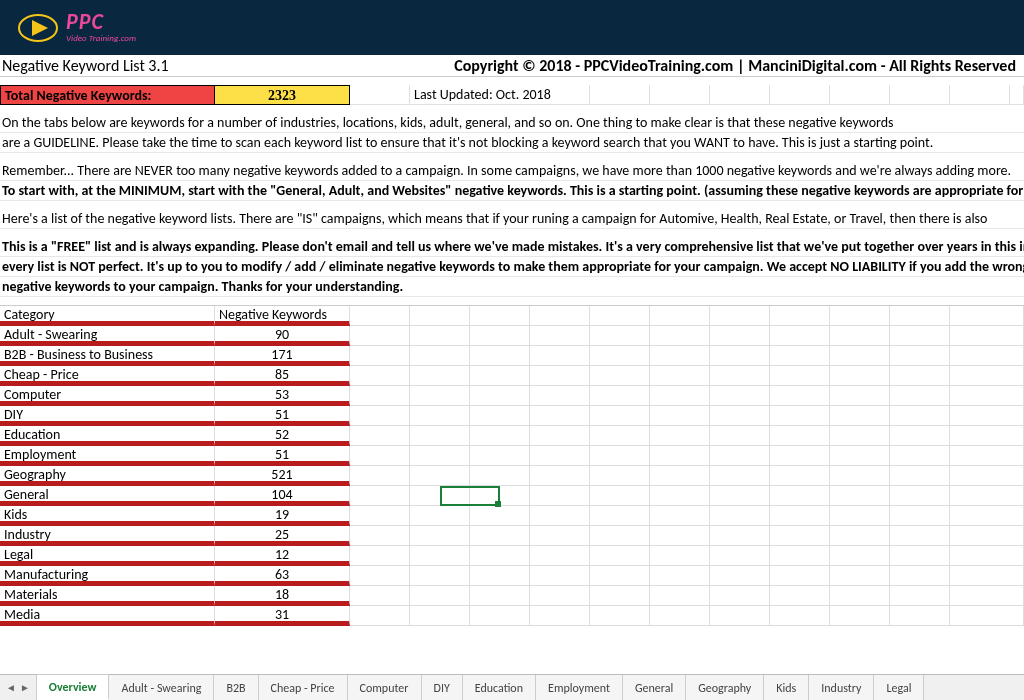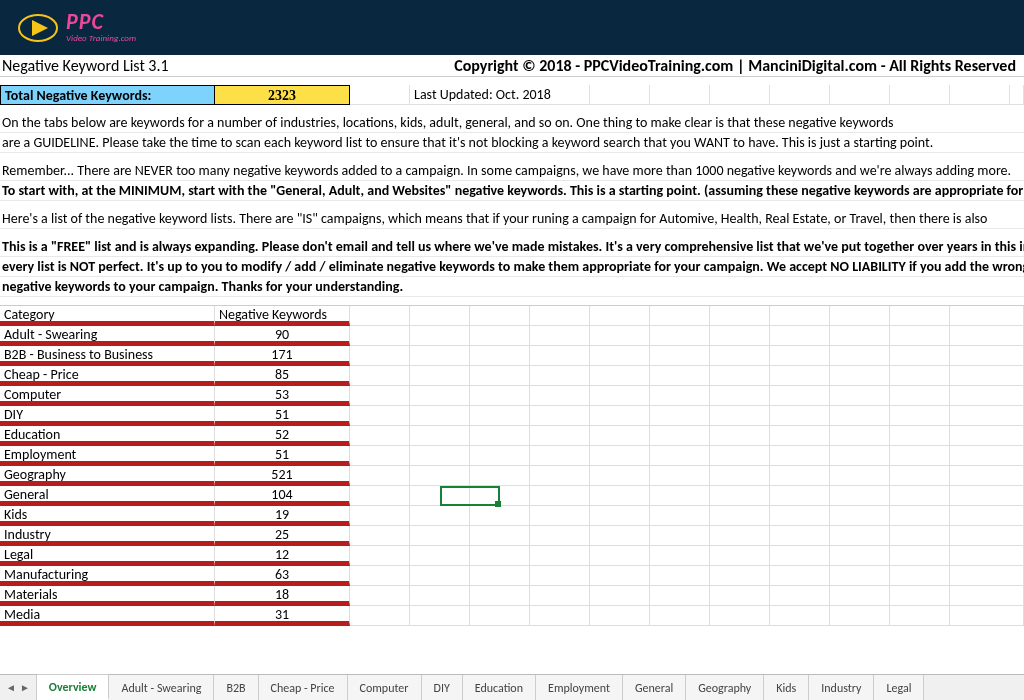--- a/index.html
+++ b/index.html
@@ -13,21 +13,21 @@
   .title-row { display: flex; border-bottom: 1px solid #ccc; height: 22px; align-items: center; }
   .title-left { padding-left: 2px; font-size: 16px; }
   .title-right { margin-left: auto; font-weight: bold; padding-right: 8px; font-size: 16px; }
   .sheet { position: relative; }
   .row { display: flex; height: 20px; border-bottom: 1px solid #e0e0e0; }
   .cell { border-right: 1px solid #e0e0e0; padding: 1px 4px; height: 20px; line-height: 18px; white-space: nowrap; overflow: hidden; }
   .cA { width: 215px; }
   .cB { width: 135px; text-align: center; }
   .cC { width: 60px; }
   .yellowbox { display: flex; }
-  .yellowbox .cA { background: #7dd3fc; font-weight: bold; border: 1px solid #000; }
+  .yellowbox .cA { background: #ef4444; font-weight: bold; border: 1px solid #000; }
   .yellowbox .cB { background: #fde047; font-weight: bold; border: 1px solid #000; border-left: none; font-family: Liberation Serif, serif; }
   .fullrow { padding: 1px 2px; height: 20px; line-height: 18px; border-bottom: 1px solid #e8e8e8; white-space: nowrap; overflow: hidden; }
   .bold { font-weight: bold; }
   .grid-area { border-top: 1px solid #ccc; }
   .grid-row { display: flex; height: 20px; }
   .grid-row .gc { border-right: 1px solid #ddd; border-bottom: 5px solid #b91c1c; height: 20px; line-height: 18px; padding: 0 4px; }
   .gA { width: 215px; }
   .gB { width: 135px; text-align: center; }
   .gRest { flex: 1; display: flex; }
   .gS { width: 60px; border-right: 1px solid #ddd; border-bottom: 1px solid #ddd; height: 20px; }

